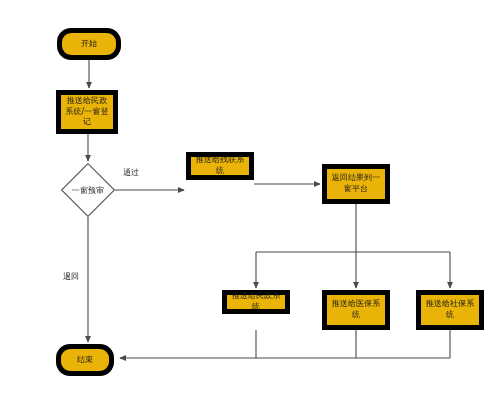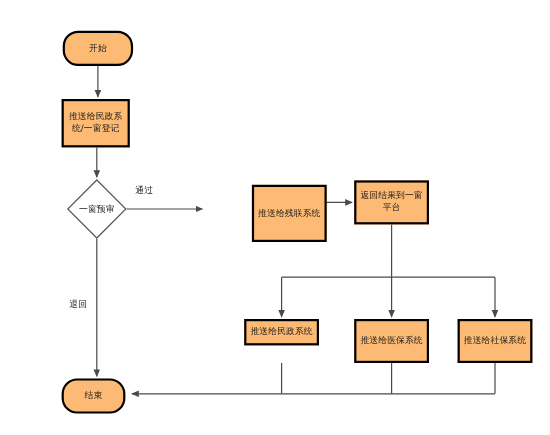--- a/index.html
+++ b/index.html
@@ -17,22 +17,22 @@
   #flow-canvas {
     position: absolute;
     left: 0;
     top: 0;
     width: 500px;
     height: 395px;
   }
   .node {
     position: absolute;
     box-sizing: border-box;
-    background: #fdba74;
-    border: 2px solid #000000;
+    background: #eab308;
+    border: 5px solid #000000;
     display: flex;
     align-items: center;
     justify-content: center;
     text-align: center;
     color: #1a1a1a;
     font-size: 8px;
     line-height: 1.32;
     letter-spacing: 0.1px;
     z-index: 3;
   }
@@ -125,21 +125,21 @@
   <span class="node-text">推送给民政系统/一窗登记</span>
 </div>
 
 <div class="decision-wrap" style="left:61px; top:163px; width:54px; height:54px;">
   <svg width="54" height="54" viewBox="0 0 54 54" xmlns="http://www.w3.org/2000/svg">
     <polygon points="27,0.6 53.4,27 27,53.4 0.6,27" fill="#ffffff" stroke="#5a5a5a" stroke-width="1.1"></polygon>
   </svg>
   <div class="decision-label">一窗预审</div>
 </div>
 
-<div class="node process" style="left:186px; top:168px; width:68px; height:52px;margin-left:43px;">
+<div class="node process" style="left:186px; top:152px; width:68px; height:28px;">
   <span class="node-text">推送给残联系统</span>
 </div>
 
 <div class="node process" style="left:322px; top:164px; width:68px; height:40px;">
   <span class="node-text">返回结果到一窗平台</span>
 </div>
 
 <div class="node process" style="left:222px; top:290px; width:68px; height:24px;">
   <span class="node-text">推送给民政系统</span>
 </div>

